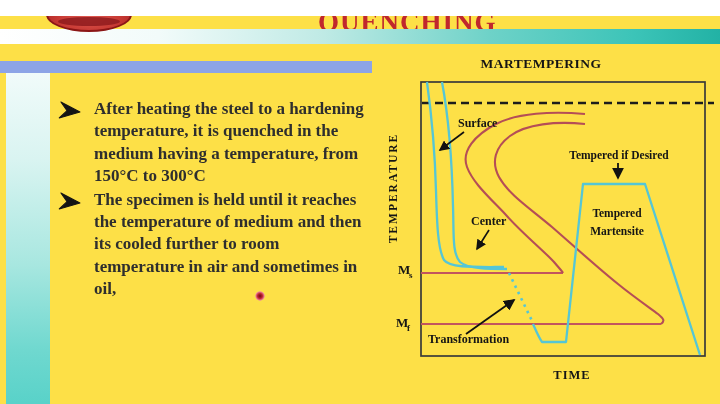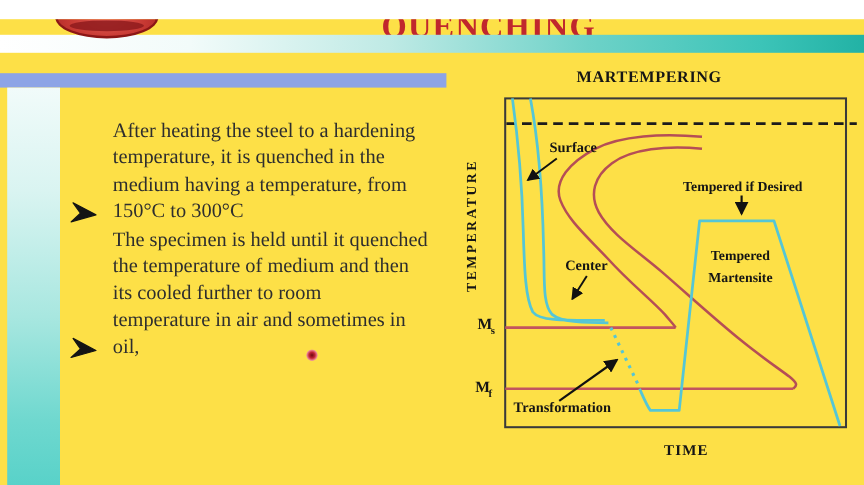--- a/index.html
+++ b/index.html
@@ -13,21 +13,21 @@
   .logo{position:absolute;left:46px;top:-19px;width:86px;height:35px;border-radius:50%;
         background:radial-gradient(ellipse at 50% 60%,#e05a52 0%,#c63832 55%,#a01f22 100%);
         border:2px solid #8b1616;box-sizing:border-box;}
   .logo-inner{position:absolute;left:10px;top:18px;width:62px;height:9px;border-radius:50%;
         background:#8f1b1d;opacity:.85;}
   .blue-bar{position:absolute;left:0;top:45px;width:372px;height:12px;background:#8da4e6;}
   .left-bar{position:absolute;left:6px;top:57px;width:44px;height:347px;
             background:linear-gradient(to bottom,#f1fbfa 0%,#d9f4f1 25%,#a8e7e0 55%,#6fd8cf 80%,#52d0c7 100%);}
   
   .bullets{position:absolute;left:58px;top:82px;width:332px;color:#2e2e2e;}
-  .item{display:flex;align-items:flex-end;margin-bottom:1px;}
+  .item{display:flex;align-items:flex-start;margin-bottom:1px;font-weight:bold;}
   .bullet-ic{flex:0 0 36px;padding-top:3px;}
   .bullet-ic svg{display:block;transform:rotate(6deg);}
   .btext{font-size:17px;line-height:22.4px;white-space:pre-line;}
   .laser{position:absolute;left:255px;top:275px;width:10px;height:10px;border-radius:50%;
          background:radial-gradient(circle,#6e0a10 0%,#c22433 35%,#ef8d98 62%,rgba(255,255,255,0) 72%);}
   
   .figure{position:absolute;left:380px;top:30px;width:340px;height:345px;}
   .figure svg{display:block;}
   text{font-family:"Liberation Serif",serif;fill:#151515;}
 </style>
@@ -55,21 +55,21 @@
 temperature, it is quenched in the
 medium having a temperature, from
 150°C to 300°C</div>
     </div>
     <div class="item">
       <span class="bullet-ic">
         <svg width="24" height="20" viewBox="0 0 24 20">
             <polygon points="2,2 22,10 2,18 9,10" fill="#141414" stroke="#141414" stroke-width="1" stroke-linejoin="round"></polygon>
           </svg>
       </span>
-      <div class="btext">The specimen is held until it quenched
+      <div class="btext">The specimen is held until it reaches
 the temperature of medium and then
 its cooled further to room
 temperature in air and sometimes in
 oil,</div>
     </div>
   </div>
 
   <div class="laser"></div>
 
   <div class="figure">

